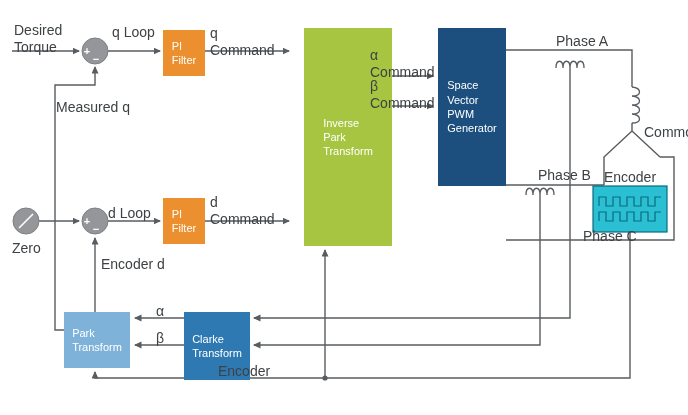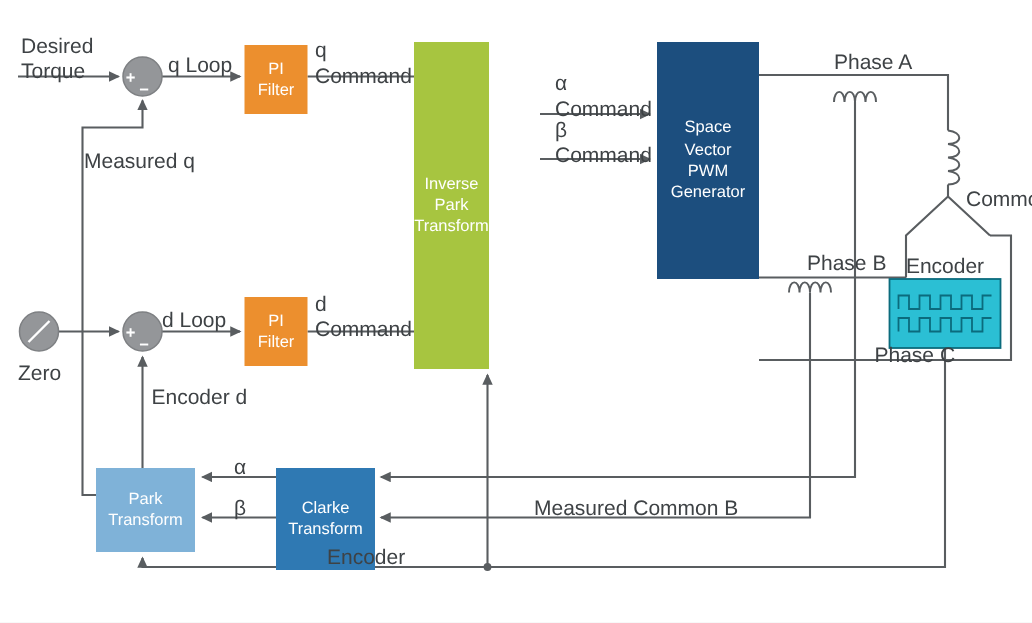--- a/index.html
+++ b/index.html
@@ -1,19 +1,19 @@
 <!DOCTYPE html>
 <html style="--line: #595d60; --text: #3e4245; --orange: #EC8F2E; --green: #A7C540; --dark-blue: #1C4E7E; --light-blue: #7FB2D8; --mid-blue: #2F79B3; --cyan: #2BBFD4; --cyan-dark: #0B6B7D; --gray-node: #949699; --node-stroke: #7e8083;"><head>
 <meta charset="utf-8">
 <style>
   *{box-sizing:border-box;margin:0;padding:0}
   body{font-family:"Liberation Sans",sans-serif;background:#ffffff}
   .stage{position:relative;width:688px;height:415px;background:#fff;overflow:hidden;outline:1px solid #e4e4e4}
   .stage svg{position:absolute;left:0;top:0}
-  .blk{position:absolute;display:flex;align-items:center;justify-content:center;text-align:center;
+  .blk{position:absolute;display:flex;align-items:center;justify-content:center;
        color:#fff;font-size:11px;line-height:1.3;white-space:pre-line}
   .blk.orange{background:var(--orange)}
   .blk.green{background:var(--green)}
   .blk.dark-blue{background:var(--dark-blue)}
   .blk.light-blue{background:var(--light-blue)}
   .blk.mid-blue{background:var(--mid-blue)}
   .lbl{position:absolute;font-size:14px;line-height:1.18;color:var(--text);white-space:pre-line}
   .lbl.center{text-align:center}
   .wire{stroke:var(--line);stroke-width:1.4;fill:none}
   .coil{stroke:var(--line);stroke-width:1.3;fill:none}
@@ -86,50 +86,49 @@
       <rect class="encoder-box" x="593" y="186" width="74" height="46"></rect>
       <path class="wave" d="M599 206 V197 H606 V206 H613 V197 H620 V206 H627 V197 H634 V206 H641 V197 H648 V206 H655 V197 H661"></path>
       <path class="wave" d="M599 221 V212 H606 V221 H613 V212 H620 V221 H627 V212 H634 V221 H641 V212 H648 V221 H655 V212 H661"></path>
     </g>
   </svg>
 
   <div class="blk orange" style="left:163px;top:30px;width:42px;height:46px">PI
 Filter</div>
   <div class="blk orange" style="left:163px;top:198px;width:42px;height:46px">PI
 Filter</div>
-  <div class="blk green" style="left:276px;top:28px;width:50px;height:218px">Inverse
+  <div class="blk green" style="left:304px;top:28px;width:88px;height:218px">Inverse
 Park
 Transform</div>
   <div class="blk dark-blue" style="left:438px;top:28px;width:68px;height:158px">Space
 Vector
 PWM
 Generator</div>
   <div class="blk light-blue" style="left:64px;top:312px;width:66px;height:56px">Park
 Transform</div>
   <div class="blk mid-blue" style="left:184px;top:312px;width:66px;height:68px">Clarke
 Transform</div>
 
   <div class="lbl" style="left:14px;top:22px">Desired
 Torque</div>
-  <div class="lbl" style="left:112px;top:35px">q Loop</div>
+  <div class="lbl" style="left:112px;top:24px">q Loop</div>
   <div class="lbl" style="left:210px;top:25px">q
 Command</div>
   <div class="lbl" style="left:56px;top:99px">Measured q</div>
   <div class="lbl" style="left:12px;top:240px">Zero</div>
   <div class="lbl" style="left:108px;top:205px">d Loop</div>
   <div class="lbl" style="left:210px;top:194px">d
 Command</div>
   <div class="lbl" style="left:101px;top:256px">Encoder d</div>
   <div class="lbl" style="left:370px;top:47px">α
 Command</div>
   <div class="lbl" style="left:370px;top:78px">β
 Command</div>
   <div class="lbl" style="left:556px;top:33px">Phase A</div>
   <div class="lbl" style="left:538px;top:167px">Phase B</div>
   <div class="lbl" style="left:583px;top:228px">Phase C</div>
   <div class="lbl" style="left:644px;top:124px">Common</div>
   <div class="lbl center" style="left:593px;top:169px;width:74px">Encoder</div>
   <div class="lbl" style="left:156px;top:303px">α</div>
   <div class="lbl" style="left:156px;top:330px">β</div>
-  <div class="lbl" style="left:356px;top:330px">Measured Common B</div>
   <div class="lbl" style="left:218px;top:363px">Encoder</div>
 
 </div>
 
 </body></html>

